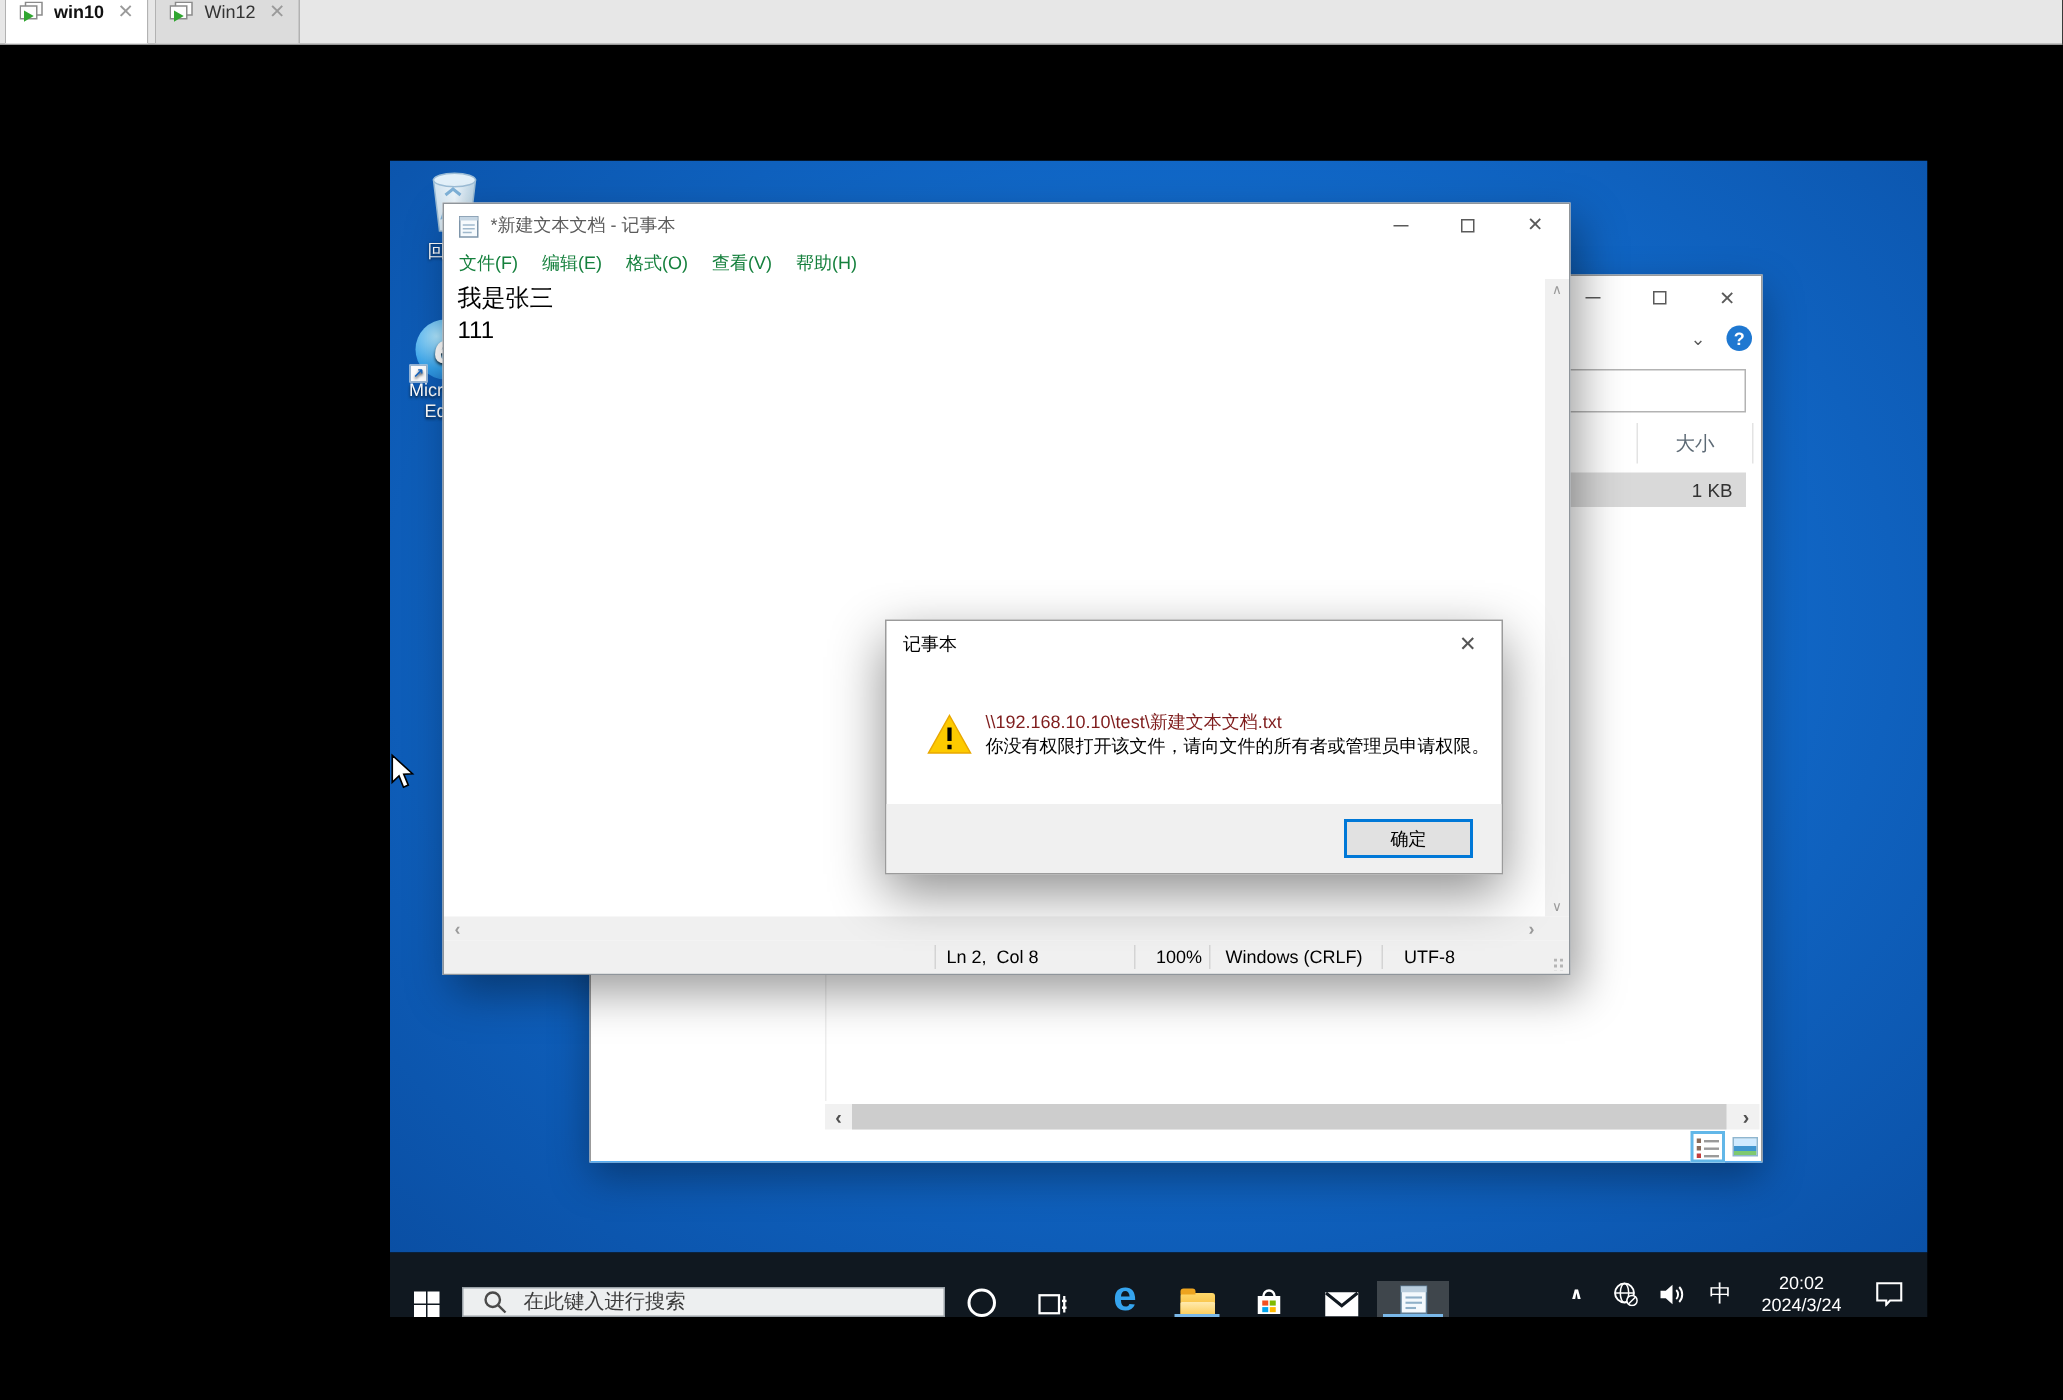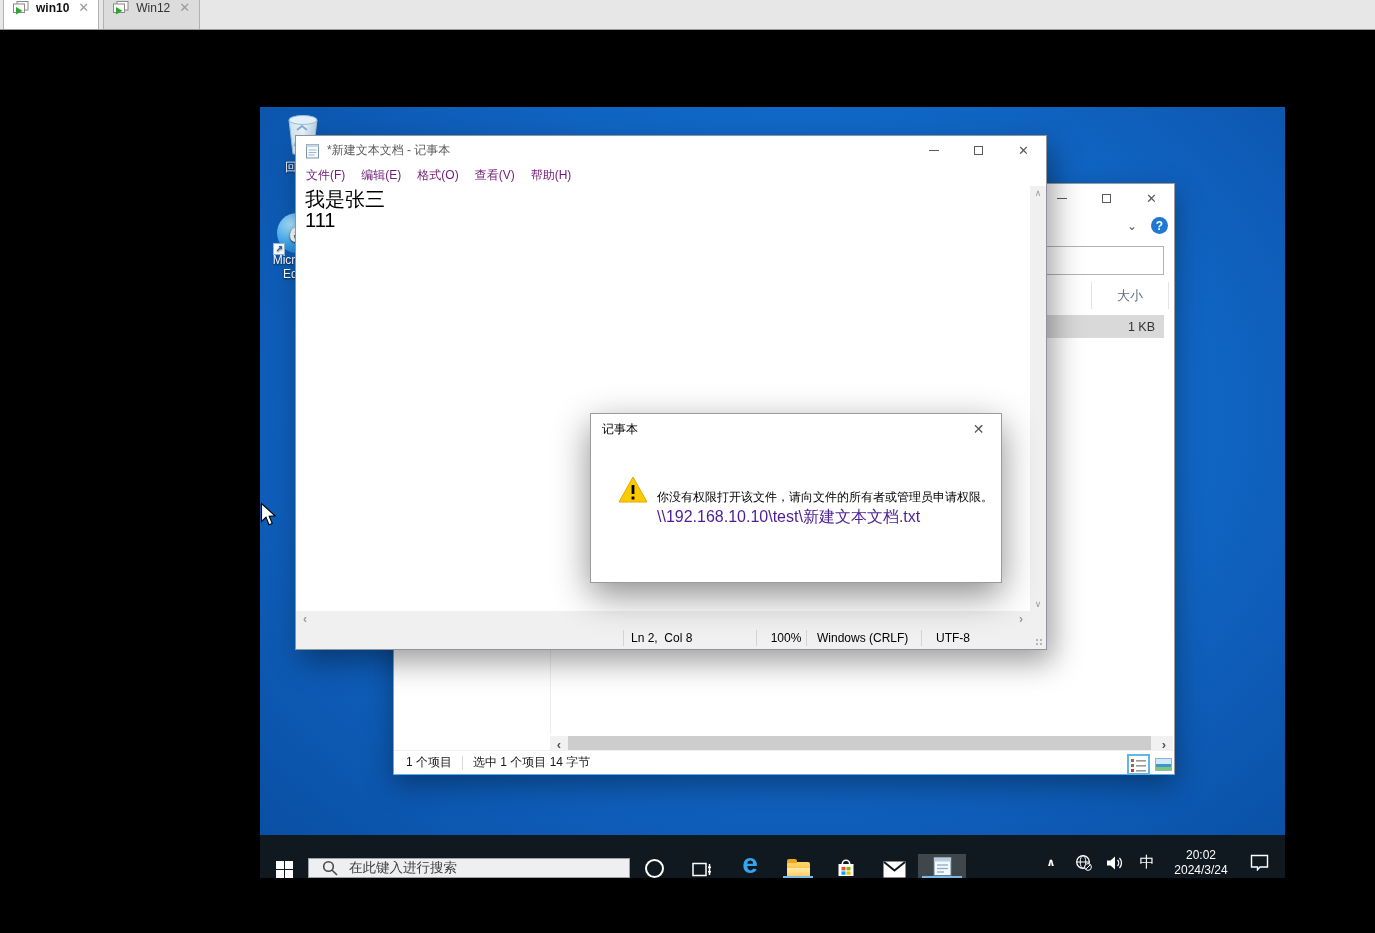--- a/index.html
+++ b/index.html
@@ -73,24 +73,24 @@
   .thumb-pic { width:17px; height:13px; background:linear-gradient(#cfeaff 0 45%, #3f95d0 45% 75%, #7ec96f 75% 100%);
                border:1px solid #8fb6cf; }
 
   
   .notepad { position:absolute; left:35px; top:28px; width:752px; height:515px; background:#fff;
              border:1px solid #8f959b; z-index:3; box-shadow:6px 12px 28px rgba(0,0,0,.38); }
   .np-titlebar { position:absolute; left:0; top:0; right:0; height:28px; display:flex; align-items:center; padding-left:9px; }
   .np-title { margin-left:7px; font-size:12px; color:#5b5b5b; }
   .np-controls { margin-left:auto; display:flex; }
   .np-menubar { position:absolute; left:0; top:28px; right:0; height:22px; display:flex; align-items:center;
-                font-size:12px; color:#701a75; padding-left:2px; background:#fff; }
+                font-size:12px; color:#15803d; padding-left:2px; background:#fff; }
   .np-menu { padding:0 8px; }
   .np-text { position:absolute; left:0; top:50px; right:16px; bottom:38px; padding:3px 0 0 9px;
-             font-size:20px; color:#000; line-height:21px; white-space:pre; }
+             font-size:16px; color:#000; line-height:21px; white-space:pre; }
   .np-vscroll { position:absolute; top:50px; right:0; width:16px; bottom:38px; background:#f0f0f0;
                 display:flex; flex-direction:column; justify-content:space-between; align-items:center; }
   .np-vscroll span { color:#9a9a9a; font-size:9px; line-height:14px; }
   .np-hscroll { position:absolute; left:0; bottom:22px; right:16px; height:16px; background:#f0f0f0;
                 display:flex; align-items:center; justify-content:space-between; }
   .np-hscroll .sc-arrow { color:#9a9a9a; font-size:12px; }
   .np-corner { position:absolute; right:0; bottom:22px; width:16px; height:16px; background:#f0f0f0; }
   .np-statusbar { position:absolute; left:0; right:0; bottom:0; height:22px; background:#f0f0f0; font-size:12px; color:#000; }
   .np-ssep { position:absolute; top:3px; width:1px; height:16px; background:#d4d4d4; }
   .np-sitem { position:absolute; top:4px; white-space:pre; }
@@ -98,21 +98,21 @@
           background:radial-gradient(circle at 1px 1px,#b5b5b5 1px,transparent 1.2px) 0 0/4px 4px; }
 
   
   .dialog { position:absolute; left:330px; top:306px; width:412px; height:170px; background:#fff;
             border:1px solid #9b9b9b; z-index:4; box-shadow:0 12px 34px rgba(0,0,0,.45); }
   .dlg-titlebar { position:absolute; left:0; top:0; right:0; height:30px; display:flex; align-items:center;
                   padding-left:11px; font-size:12px; color:#000; }
   .dlg-close { margin-left:auto; width:45px; height:30px; display:flex; align-items:center; justify-content:center;
                color:#555; font-size:14px; }
   .warn-wrap { position:absolute; left:27px; top:62px; }
-  .dlg-line1 { position:absolute; left:66px; top:59px; font-size:16px; color:#4c1d95;margin-top:34px; }
+  .dlg-line1 { position:absolute; left:66px; top:59px; font-size:12px; color:#7f1d1d; }
   .dlg-line2 { position:absolute; left:66px; top:75px; font-size:12px; color:#000; }
   .dlg-footer { position:absolute; left:0; right:0; bottom:0; height:46px; background:#f0f0f0; }
   .ok-btn { position:absolute; right:19px; top:10px; width:86px; height:26px; background:#e1e1e1;
             border:2px solid #0078d7; font-size:12px; color:#000;
             display:flex; align-items:center; justify-content:center; }
 
   
   .taskbar { position:absolute; left:0; bottom:0; width:100%; height:43px; background:#101820;
              display:flex; align-items:flex-end; z-index:5; }
   .tb-start { width:48px; display:flex; align-items:center; justify-content:center; }
@@ -215,25 +215,20 @@
       <div class="ex-colheader">大小</div>
       <div class="ex-row">
         <span>1 KB</span>
       </div>
       <div class="ex-navdivider"></div>
       <div class="ex-hscroll">
         <span class="sc-arrow">‹</span>
         <div class="ex-thumb"></div>
         <span class="sc-arrow">›</span>
       </div>
-      <div class="ex-statusbar">
-        <span class="st1">1 个项目</span>
-        <span class="st-sep"></span>
-        <span>选中 1 个项目 14 字节</span>
-      </div>
       <div class="view-btn view-details">
         <svg width="16" height="14" viewBox="0 0 16 14">
           <rect x="0" y="1" width="3" height="3" fill="#8a6d5c"></rect>
             <rect x="5" y="2" width="10" height="1.6" fill="#9a9a9a"></rect>
           <rect x="0" y="6" width="3" height="3" fill="#8a6d5c"></rect>
             <rect x="5" y="7" width="10" height="1.6" fill="#9a9a9a"></rect>
           <rect x="0" y="11" width="3" height="3" fill="#c43c3c"></rect>
             <rect x="5" y="12" width="10" height="1.6" fill="#9a9a9a"></rect>
         </svg>
       </div>
@@ -303,20 +298,23 @@
       </div>
       <div class="warn-wrap">
         <svg width="30" height="28" viewBox="0 0 30 28">
           <path d="M15,1 L29,26 L1,26 Z" fill="#fdca00" stroke="#e9a800" stroke-width="1"></path>
           <rect x="13.6" y="9" width="2.8" height="9" fill="#000"></rect>
           <rect x="13.6" y="20.5" width="2.8" height="3" fill="#000"></rect>
         </svg>
       </div>
       <div class="dlg-line1">\\192.168.10.10\test\新建文本文档.txt</div>
       <div class="dlg-line2">你没有权限打开该文件，请向文件的所有者或管理员申请权限。</div>
+      <div class="dlg-footer">
+        <div class="ok-btn">确定</div>
+      </div>
     </div>
 
   </div>
 
   <div class="taskbar">
     <div class="tb-start">
       <span class="winlogo">
           <i></i>
           <i></i>
           <i></i>

